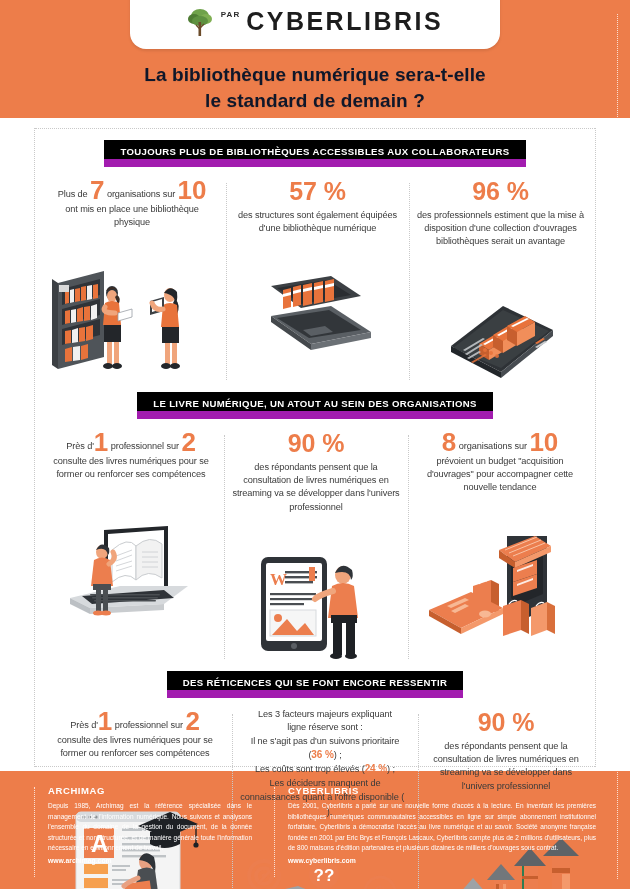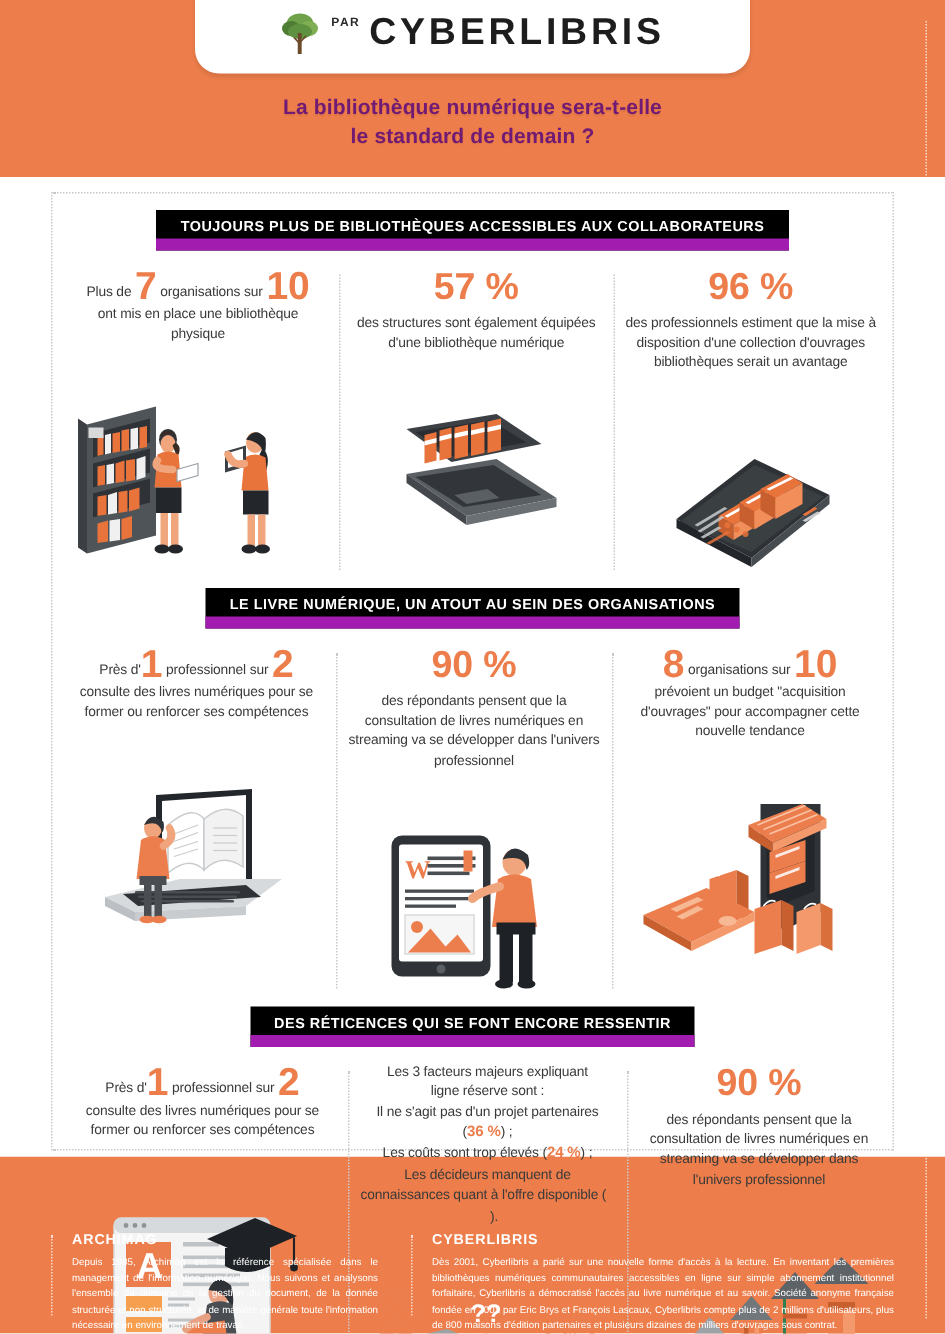--- a/index.html
+++ b/index.html
@@ -35,22 +35,22 @@
     color: #2b2b2b; margin-top: 3px; margin-right: 6px;
   }
   .logo-name {
     font-size: 25px; font-weight: bold; letter-spacing: 2.5px;
     color: #1d1d1d;
   }
   .head-title {
     position: absolute;
     left: 0; right: 0; top: 62px;
     text-align: center;
-    color: #701a75;
-    font-size: 14px;
+    color: #0f172a;
+    font-size: 19px;
     font-weight: bold;
     line-height: 1.35;
     letter-spacing: 0.1px;
     text-shadow: 0 1px 1px rgba(0,0,0,0.07);
   }
 
   
   .body-area {
     position: relative;
     height: 653px;
@@ -132,21 +132,21 @@
 
   
   .footer {
     background: #ED7D4A;
     color: #ffffff;
     padding: 14px 34px 10px;
     display: flex;
     gap: 22px;
     height: 118px;
   }
-  .foot-col { position: relative; padding-left: 14px; margin-top: 36px; }
+  .foot-col { position: relative; padding-left: 14px; }
   .foot-col:before {
     content: "";
     position: absolute; left: 0; top: 2px; bottom: 2px;
     border-left: 1px dotted rgba(255,255,255,0.75);
   }
   .foot-col.a { flex: 0 0 218px; }
   .foot-col.b { flex: 1 1 auto; }
   .foot-title {
     font-size: 9.5px; font-weight: bold; letter-spacing: 0.6px;
     margin-bottom: 5px;
@@ -531,21 +531,21 @@
             <rect x="64" y="103" width="58" height="3" fill="#F0B48E"></rect>
             <rect x="56" y="109" width="62" height="8" rx="2" fill="#8E5334"></rect>
           </svg>
         </div>
 
         <div class="col">
           <div class="stat">
             <div>Les 3 facteurs majeurs expliquant</div>
             <div>ligne réserve sont :</div>
             <div>
-              <span>Il ne s'agit pas d'un projet partenaires</span><br>
+              <span>Il ne s'agit pas d'un suivons prioritaire</span><br>
               (<span class="mid-pct">36 %</span>) ;
             </div>
             <div>
               <span>Les coûts sont trop élevés (</span><span class="mid-pct">24 %</span>) ;
             </div>
             <div>
               <span>Les décideurs manquent de connaissances quant à l'offre disponible (</span><span class="mid-pct">9 %</span>).
             </div>
           </div>
           <svg class="art" width="170" height="82" viewBox="0 0 170 82">

